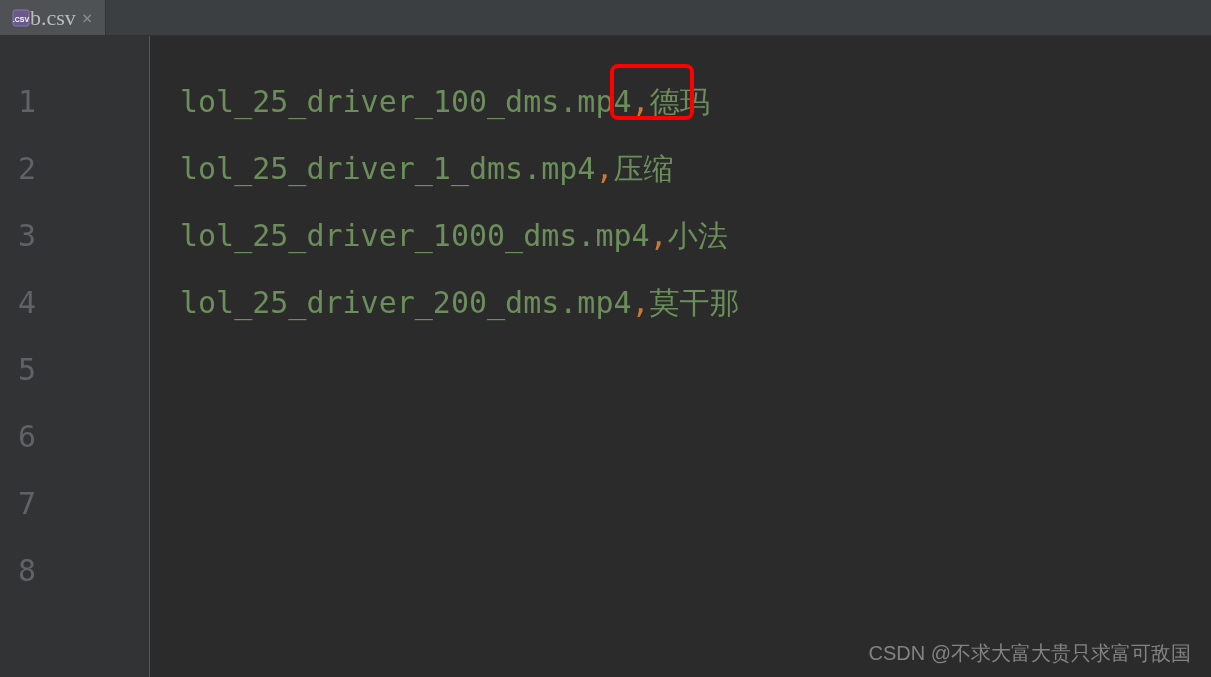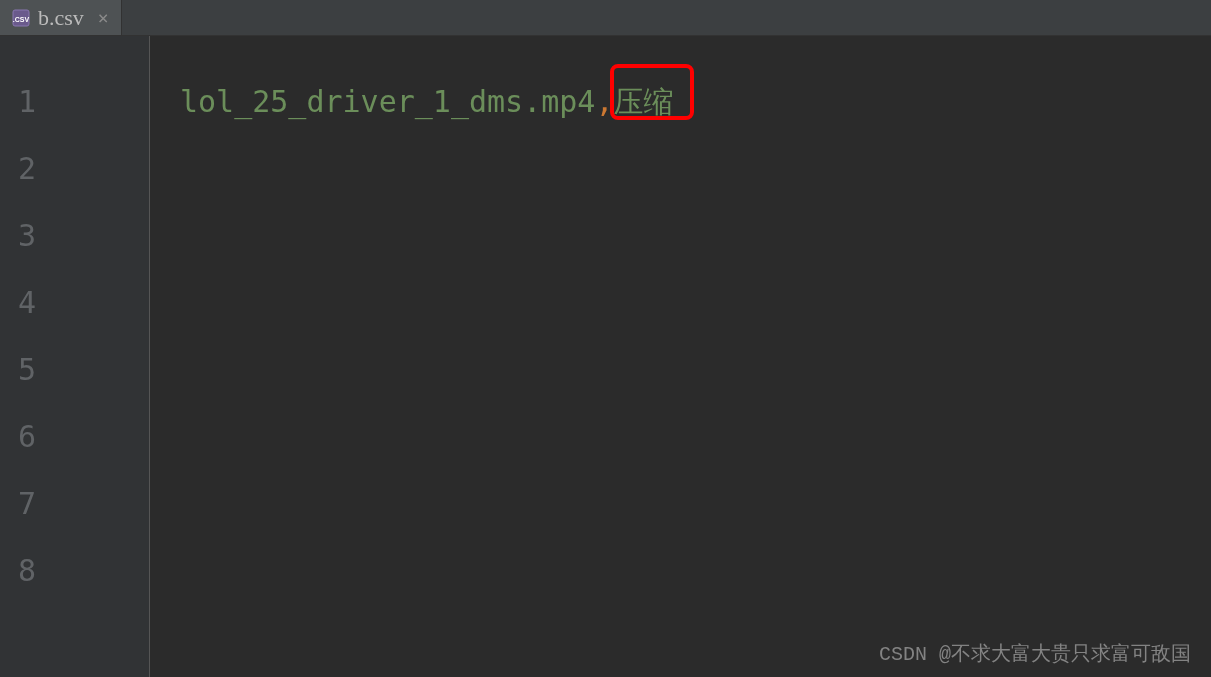--- a/index.html
+++ b/index.html
@@ -24,21 +24,21 @@
       align-items: stretch;
       border-bottom: 1px solid #323232;
     }
     
     .tab {
       display: flex;
       align-items: center;
       padding: 0 12px;
       background-color: #4e5254;
       border-right: 1px solid #323232;
-      gap: 8px;
+      gap: 0;
       height: 100%;
     }
     
     .file-icon {
       width: 18px;
       height: 18px;
       display: flex;
       align-items: center;
       justify-content: center;
     }
@@ -116,21 +116,21 @@
       height: 56px;
       pointer-events: none;
     }
     
     .watermark {
       position: absolute;
       bottom: 10px;
       right: 20px;
       color: #999999;
       font-size: 20px;
-      font-family: Liberation Mono, monospace;
+      font-family: Liberation Sans, sans-serif;
       opacity: 0.8;
     }
     
     .current-line-bg {
       position: absolute;
       background-color: #323232;
       left: 0;
       right: 0;
       height: 67px;
       z-index: -1;
@@ -160,25 +160,28 @@
     <div class="line-number">4</div>
     <div class="line-number">5</div>
     <div class="line-number">6</div>
     <div class="line-number">7</div>
     <div class="line-number">8</div>
   </div>
 
   <div class="code-area">
     <div class="highlight-box"></div>
 
+    <div class="code-line"><span class="text-normal">lol_25_driver_</span><span class="text-normal">100</span><span class="text-normal">_dms.mp4</span><span class="text-comma">,</span><span class="text-chinese">德玛</span></div>
 
 
     <div class="code-line"><span class="text-normal">lol_25_driver_1_dms.mp4</span><span class="text-comma">,</span><span class="text-chinese">压缩</span></div>
 
+    <div class="code-line"><span class="text-normal">lol_25_driver_1000_dms.mp4</span><span class="text-comma">,</span><span class="text-chinese">小法</span></div>
 
+    <div class="code-line"><span class="text-normal">lol_25_driver_200_dms.mp4</span><span class="text-comma">,</span><span class="text-chinese">莫干那</span></div>
 
 
 
     <div class="code-line" style="position:relative;">
       <div class="current-line-bg"></div>
     </div>
   </div>
 </div>
 
 <div class="watermark">CSDN @不求大富大贵只求富可敌国</div>

